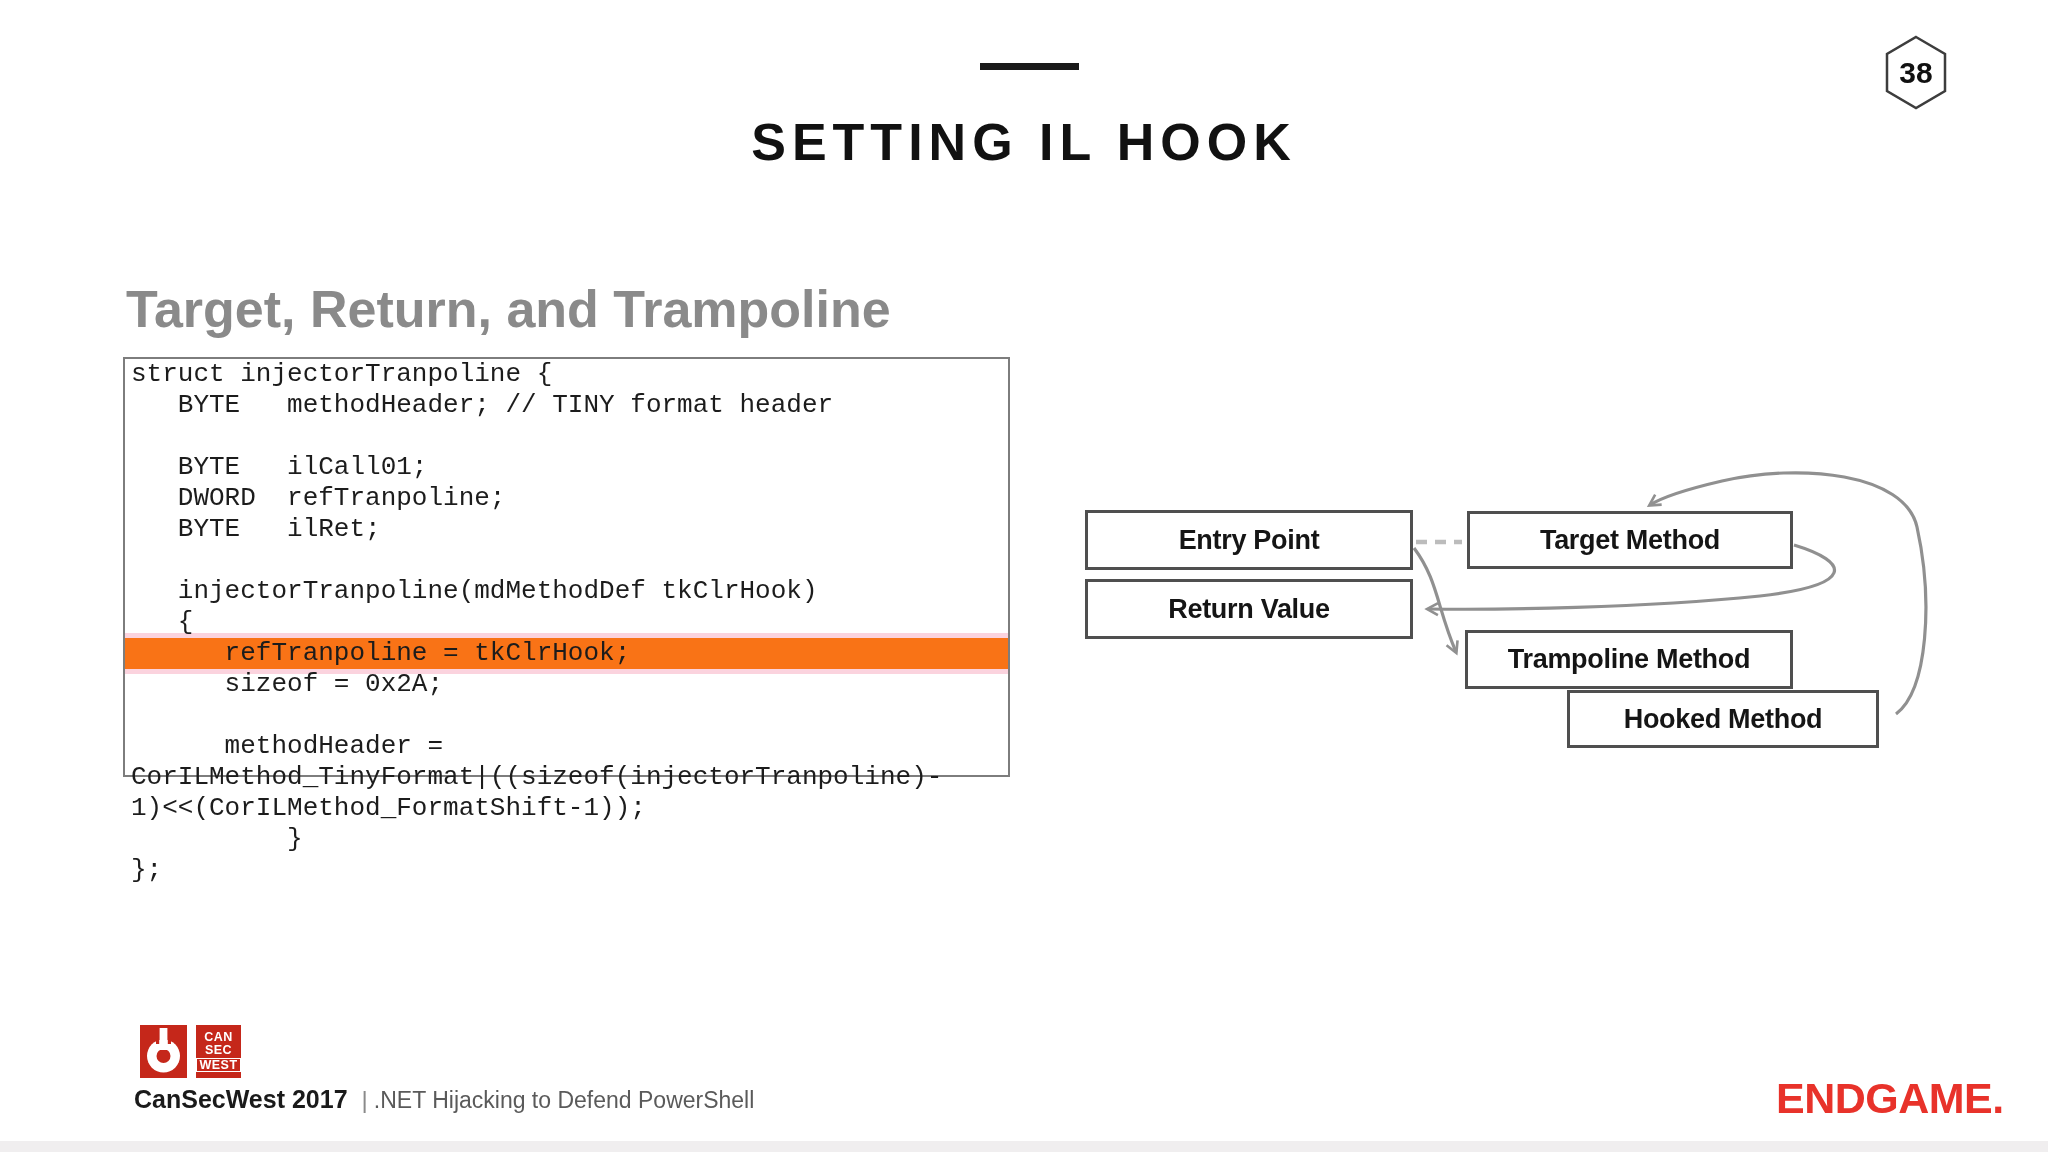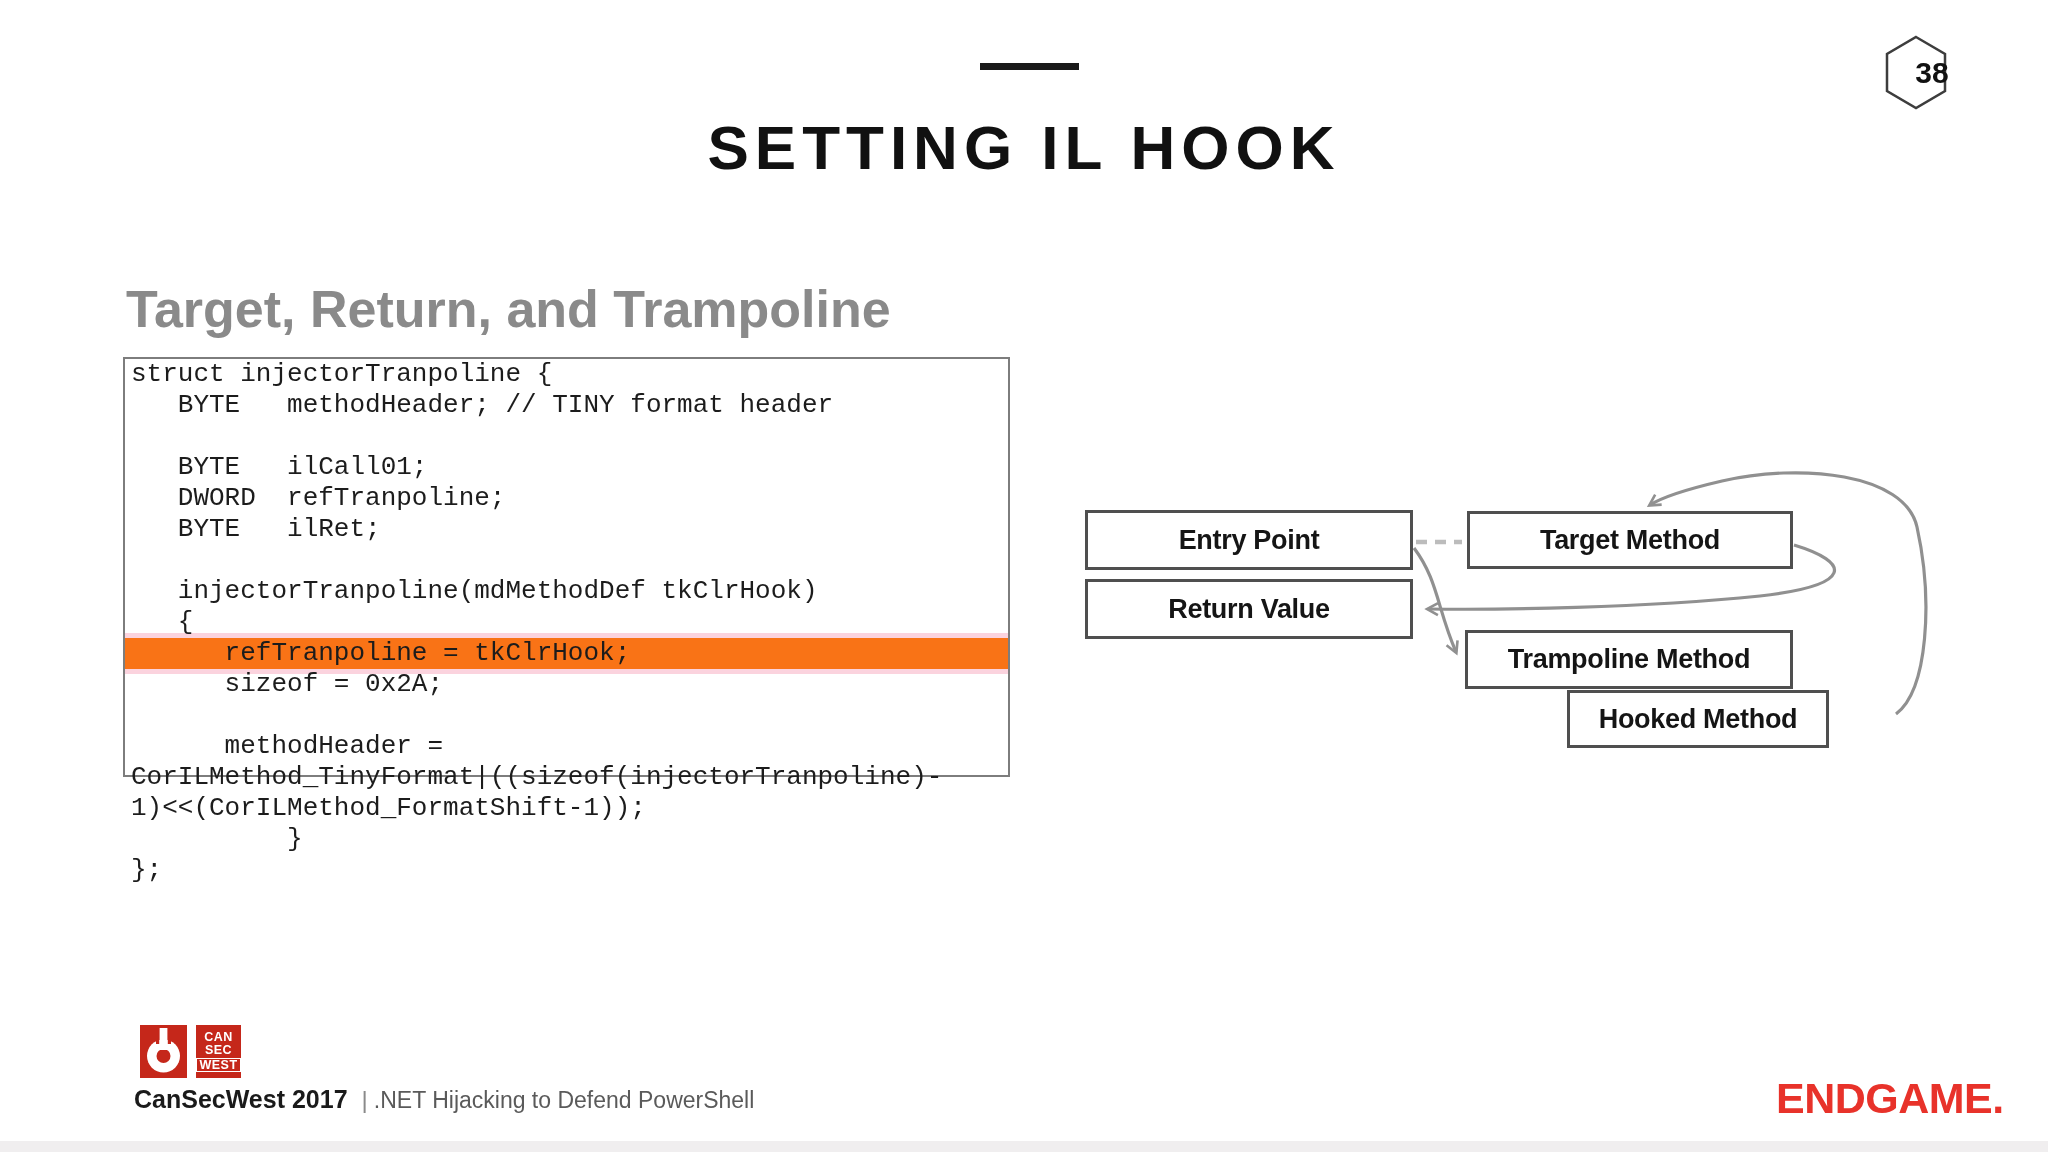--- a/index.html
+++ b/index.html
@@ -3,24 +3,24 @@
 <meta charset="utf-8">
 <style>
   * { margin:0; padding:0; box-sizing:border-box; }
   html,body { width:2048px; height:1152px; background:#ffffff; overflow:hidden;
               font-family:"Liberation Sans", sans-serif; }
   .abs { position:absolute; }
 
   
   #title-dash { left:980px; top:63px; width:99px; height:7px; background:#1a1a1a; }
   #slide-title { left:0; top:112px; width:2048px; text-align:center;
-                 font-size:62px; font-weight:bold; letter-spacing:6px; color:#111111; }
+                 font-size:52px; font-weight:bold; letter-spacing:6px; color:#111111; }
   #slide-number-hex { left:1884px; top:35px; width:64px; height:75px; }
   #slide-number-hex svg { position:absolute; left:0; top:0; }
-  #slide-number { position:absolute; left:16px; top:0; width:64px; height:75px;
+  #slide-number { position:absolute; left:0; top:0; width:64px; height:75px;
                   display:flex; align-items:center; justify-content:center;
                   font-size:30px; font-weight:bold; color:#111; }
 
   
   #section-heading { left:126px; top:279px; font-size:52px; font-weight:bold; color:#8a8a8a; }
 
   
   #code-box { left:123px; top:357px; width:887px; height:420px;
               border:2px solid #7d7d7d; background:#ffffff; padding-top:0; }
   .code-line { font-family:"Liberation Mono","DejaVu Sans Mono",monospace;
@@ -29,21 +29,21 @@
   .code-line.hl { background:#f97316; box-shadow:0 -5px 0 #fbd3de, 0 5px 0 #fbd3de; }
 
   
   .dbox { border:3px solid #4f4f4f; background:#ffffff; display:flex;
           align-items:center; justify-content:center;
           font-size:27px; font-weight:bold; color:#151515; letter-spacing:-0.3px; }
   #box-entry      { left:1085px; top:510px; width:328px; height:60px; }
   #box-return     { left:1085px; top:579px; width:328px; height:60px; }
   #box-target     { left:1467px; top:511px; width:326px; height:58px; }
   #box-trampoline { left:1465px; top:630px; width:328px; height:59px; z-index:1; }
-  #box-hooked     { left:1567px; top:690px; width:262px; height:58px; z-index:2; }
+  #box-hooked     { left:1567px; top:690px; width:312px; height:58px; z-index:2; }
   #diagram-arrows { left:0; top:0; width:2048px; height:1152px; pointer-events:none; z-index:3; }
 
   
   #csw-logo { left:140px; top:1025px; width:101px; height:53px; display:flex; gap:9px; }
   .logo-sq { background:#c5271a; height:53px; position:relative; }
   #logo-mark { width:47px; }
   #logo-text { width:52px; display:flex; flex-direction:column; align-items:center;
                justify-content:center; color:#ffffff; font-weight:bold;
                font-size:12.5px; line-height:13.5px; letter-spacing:0.5px; }
   #logo-text .west { border:1.5px solid #ffffff; padding:0 2px; line-height:12.5px; }

